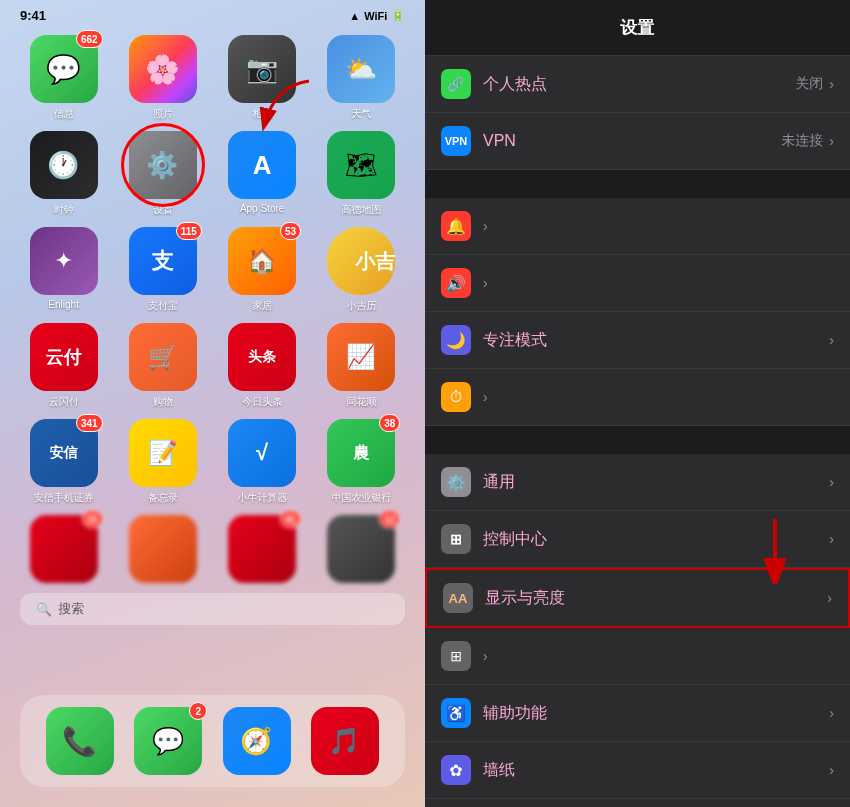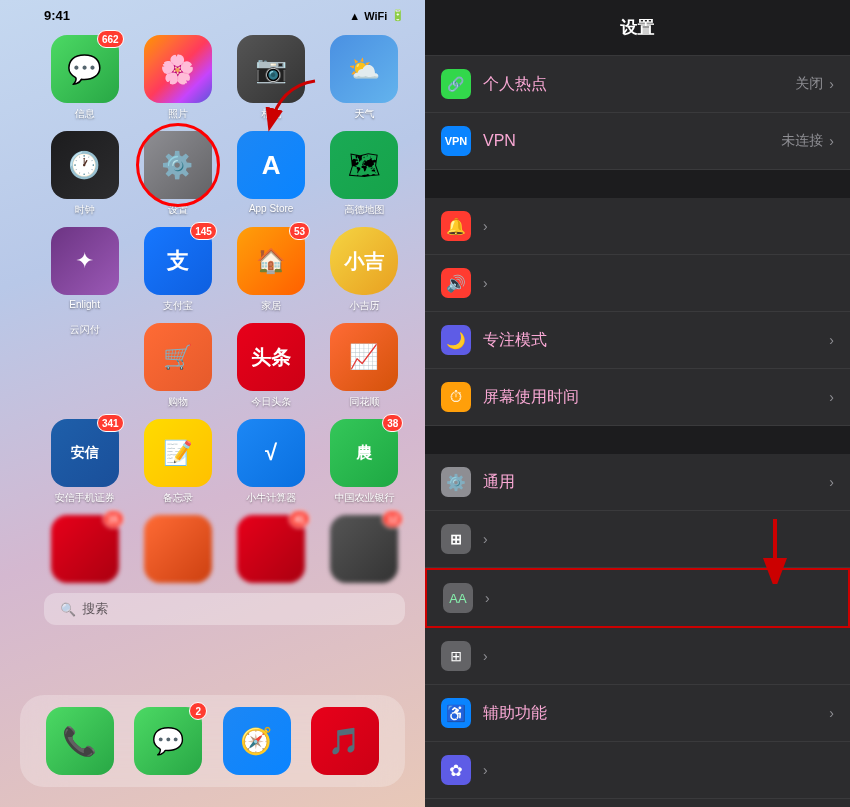--- a/index.html
+++ b/index.html
@@ -11,21 +11,20 @@
       font-family: -apple-system, 'PingFang SC', 'Helvetica Neue', sans-serif;
     }
 
     
     .left-panel {
       width: 425px;
       height: 807px;
       background: linear-gradient(160deg, #c5d8f0 0%, #b8c8e8 30%, #d4b8d0 60%, #e8c8b8 100%);
       position: relative;
       overflow: hidden;
-      padding-left: 24px;
     }
 
     .status-bar {
       display: flex;
       justify-content: space-between;
       align-items: center;
       padding: 8px 20px 4px;
       color: #000;
       font-size: 12px;
       font-weight: 600;
@@ -210,22 +209,22 @@
     }
 
     
     .right-arrow-container {
       position: relative;
     }
 
     .icon-aa {
       background: #636366;
       font-size: 13px;
-      font-weight: 400;
-      color: #86efac;
+      font-weight: 700;
+      color: #fdba74;
       display: flex;
       align-items: center;
       justify-content: center;
     }
   </style>
 </head>
 <body>
 
 <div class="left-panel">
 
@@ -317,57 +316,60 @@
     <div class="app-item">
       <div class="app-icon icon-enlight">
         <span style="font-size:22px;color:white;">✦</span>
       </div>
       <span class="app-label">Enlight</span>
     </div>
 
     <div class="app-item">
       <div class="app-icon icon-alipay">
         <span style="font-size:22px;color:white;font-weight:700;">支</span>
-        <span class="badge">145</span>
+        <span class="badge">115</span>
       </div>
       <span class="app-label">支付宝</span>
     </div>
 
     <div class="app-item">
       <div class="app-icon icon-home">
         <span style="font-size:24px;">🏠</span>
         <span class="badge">53</span>
       </div>
       <span class="app-label">家居</span>
     </div>
 
     <div class="app-item">
-      <div class="app-icon" style="background:linear-gradient(135deg,#f5d442,#e8a020);border-radius:32px;">
+      <div class="app-icon" style="background:linear-gradient(135deg,#f5d442,#e8a020);border-radius:32px;justify-content:flex-end;">
         <span style="font-size:20px;color:white;font-weight:600;">小吉</span>
       </div>
       <span class="app-label">小吉历</span>
     </div>
   </div>
 
   <div class="app-grid" style="margin-top:-6px;">
 
     <div class="app-item">
+      <div class="app-icon icon-yunshan">
+        <span style="font-size:18px;color:white;font-weight:700;">云付</span>
+      </div>
       <span class="app-label">云闪付</span>
     </div>
 
     <div class="app-item">
       <div class="app-icon icon-shop">
         <span style="font-size:24px;">🛒</span>
       </div>
       <span class="app-label">购物</span>
     </div>
 
     <div class="app-item">
       <div class="app-icon icon-toutiao">
-        <span style="font-size:20px;color:white;font-weight:700;">头条</span>
+        <span style="font-size:14px;color:white;font-weight:700;">头条</span>
       </div>
       <span class="app-label">今日头条</span>
     </div>
 
     <div class="app-item">
       <div class="app-icon icon-tonghea" style="background:linear-gradient(135deg,#ff6b35,#d4520a);">
         <span style="font-size:24px;">📈</span>
       </div>
       <span class="app-label">同花顺</span>
     </div>
@@ -499,21 +501,20 @@
       <div class="settings-item-icon" style="background:#5e5ce6;">
         <span style="font-size:16px;">🌙</span>
       </div>
       <span class="settings-item-label">专注模式</span>
       <span class="chevron">›</span>
     </div>
     <div class="settings-item">
       <div class="settings-item-icon" style="background:#ff9f0a;">
         <span style="font-size:16px;">⏱</span>
       </div>
-      <span class="settings-item-label">屏幕使用时间</span>
       <span class="chevron">›</span>
     </div>
   </div>
 
   <div class="section-gap"></div>
 
   <div class="settings-section right-arrow-container">
 
     <svg style="position:absolute;right:50px;top:60px;z-index:10;pointer-events:none;" width="50" height="70">
       <defs>
@@ -526,42 +527,45 @@
 
     <div class="settings-item">
       <div class="settings-item-icon" style="background:#8e8e93;">
         <span style="font-size:16px;">⚙️</span>
       </div>
       <span class="settings-item-label">通用</span>
       <span class="chevron">›</span>
     </div>
     <div class="settings-item">
       <div class="settings-item-icon" style="background:#636366;font-size:14px;color:white;font-weight:700;">⊞</div>
+      <span class="settings-item-label">控制中心</span>
       <span class="chevron">›</span>
     </div>
 
     <div class="settings-item highlighted" style="border:2px solid #cc0000;background:#2c2c2e;">
       <div class="settings-item-icon icon-aa" style="background:#636366;">AA</div>
+      <span class="settings-item-label">显示与亮度</span>
       <span class="chevron">›</span>
     </div>
     <div class="settings-item">
       <div class="settings-item-icon" style="background:#636366;font-size:14px;color:white;">⊞</div>
       <span class="chevron">›</span>
     </div>
     <div class="settings-item">
       <div class="settings-item-icon" style="background:#0a84ff;">
         <span style="font-size:16px;">♿</span>
       </div>
       <span class="settings-item-label">辅助功能</span>
       <span class="chevron">›</span>
     </div>
     <div class="settings-item">
       <div class="settings-item-icon" style="background:#5e5ce6;">
         <span style="font-size:16px;">✿</span>
       </div>
+      <span class="settings-item-label">墙纸</span>
       <span class="chevron">›</span>
     </div>
     <div class="settings-item">
       
       
       
     </div>
 
   </div>
 

